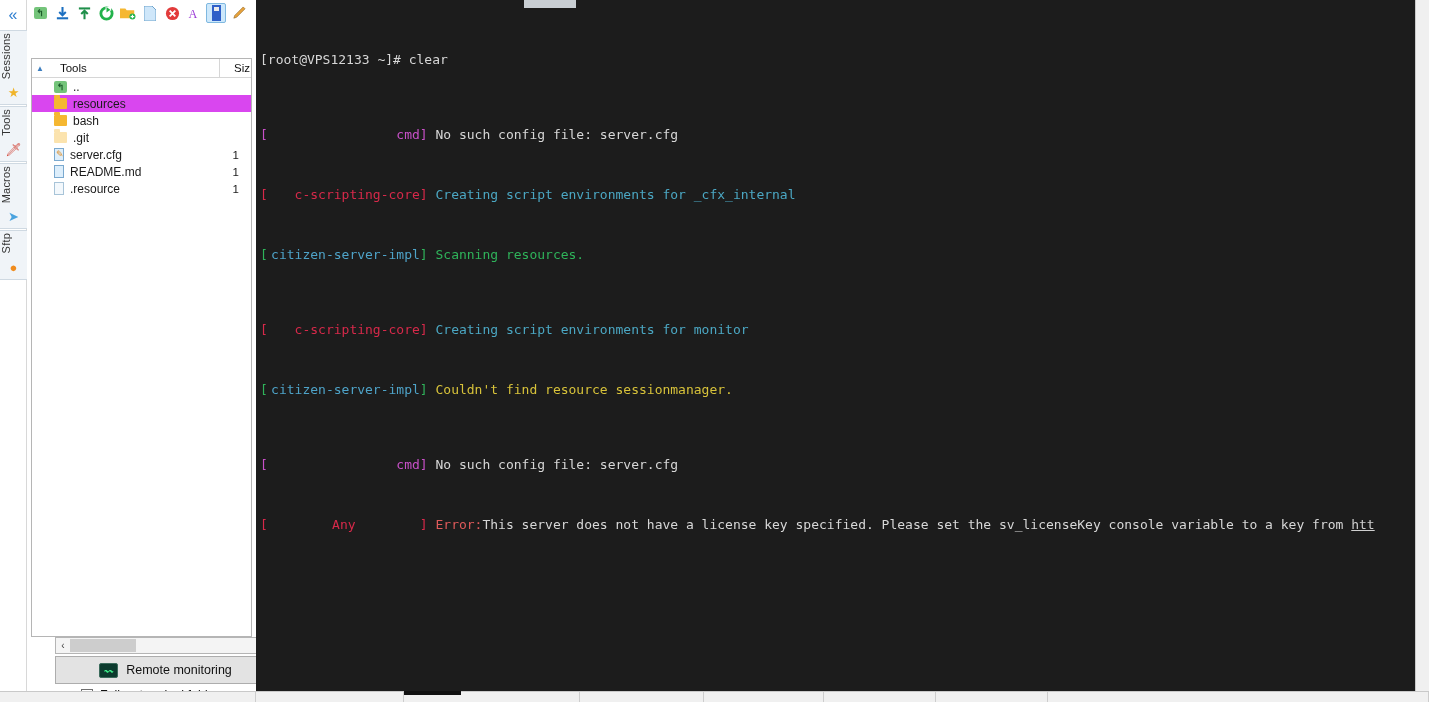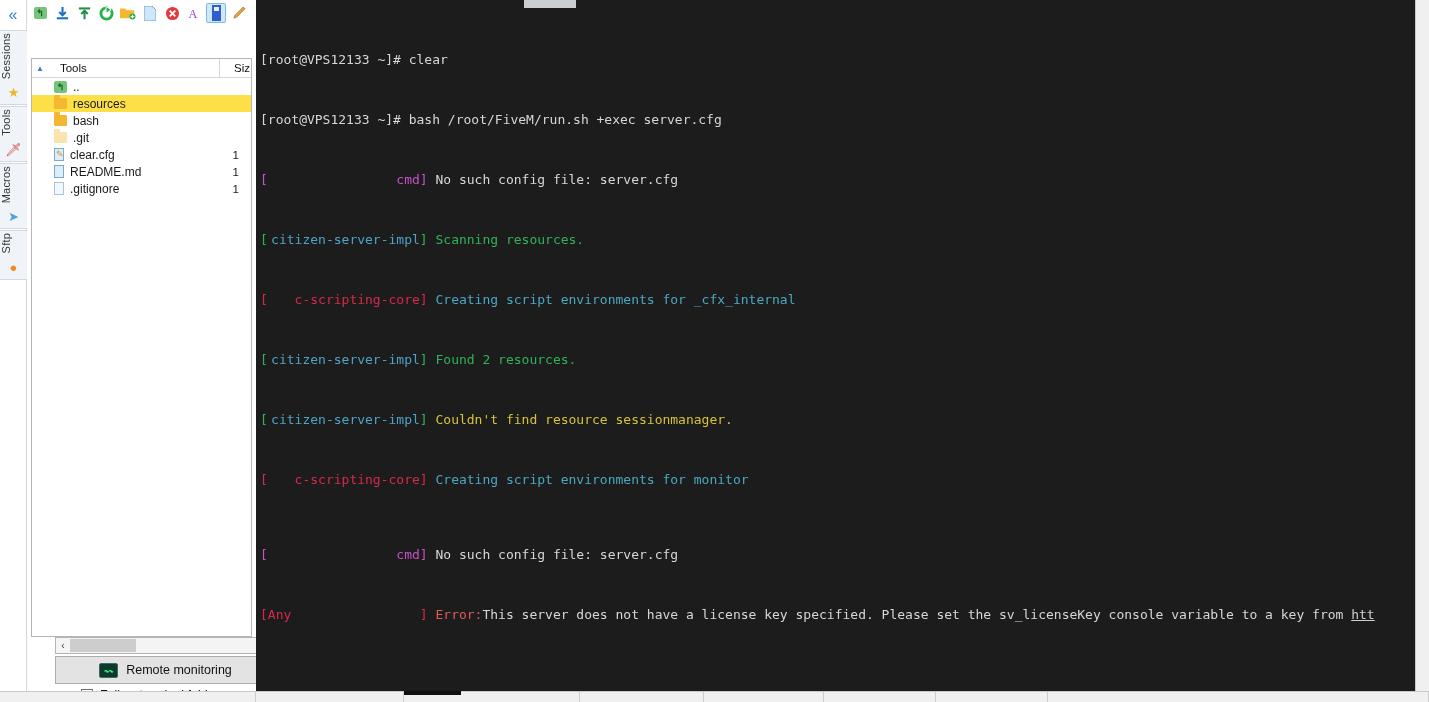--- a/index.html
+++ b/index.html
@@ -78,21 +78,21 @@
   #sortarrow { color: #3d7ebf; font-size: 8px; margin-right: 16px; }
   #hdr-size {
     width: 32px; border-left: 1px solid #d6d6d6; height: 100%;
     display: flex; align-items: center; justify-content: flex-end;
     padding-right: 1px; overflow: hidden; white-space: nowrap;
   }
   .frow {
     height: 17px; display: flex; align-items: center; font-size: 12px;
     color: #1a1a1a; cursor: pointer;
   }
-  .frow.sel { background: #fde047; }
+  .frow.sel { background: #d946ef; }
   .fname { flex: 1; display: flex; align-items: center; padding-left: 22px; gap: 6px; }
   .fsize { width: 36px; text-align: right; padding-right: 12px; font-size: 11.5px; }
 
   .ic-folder {
     width: 13px; height: 11px; background: #f5b731; border-radius: 1px;
     position: relative; flex: none;
   }
   .ic-folder::before {
     content: ""; position: absolute; left: 0; top: -3px; width: 6px; height: 3px;
     background: #f5b731; border-radius: 1px 1px 0 0;
@@ -317,37 +317,37 @@
           <span>.git</span>
         </div>
         <div class="fsize"></div>
       </div>
 
       <div class="frow">
         <div class="fname">
           <span class="ic-file">
               <span class="pen">✎</span>
             </span>
-          <span>clear.cfg</span>
+          <span>server.cfg</span>
         </div>
         <div class="fsize">1</div>
       </div>
 
       <div class="frow">
         <div class="fname">
           <span class="ic-file"></span>
           <span>README.md</span>
         </div>
         <div class="fsize">1</div>
       </div>
 
       <div class="frow">
         <div class="fname">
           <span class="ic-file plain"></span>
-          <span>.gitignore</span>
+          <span>.resource</span>
         </div>
         <div class="fsize">1</div>
       </div>
     </div>
 
     <div id="hscroll">
       <div class="harrow">‹</div>
       <div id="hthumb"></div>
       <div class="harrow">›</div>
     </div>
@@ -363,38 +363,36 @@
     </div>
   </div>
 
   <div id="term">
     <div id="termtab"></div>
 
     <div id="termtext">
 
       <span class="l"><span class="c-white">[root@VPS12133 ~]# clear</span></span>
 
-      <span class="l"><span class="c-white">[root@VPS12133 ~]# bash /root/FiveM/run.sh +exec server.cfg</span></span>
 
       <span class="l"><span class="c-mag">[</span><span class="c-mag" style="display:inline-block;width:152px;text-align:right">cmd</span><span class="c-mag">]</span> <span class="c-white">No such config file: server.cfg</span></span>
 
+      <span class="l"><span class="c-crim">[</span><span class="c-crim" style="display:inline-block;width:152px;text-align:right">c-scripting-core</span><span class="c-crim">]</span> <span class="c-cyan">Creating script environments for _cfx_internal</span></span>
+
       <span class="l"><span class="c-grn">[</span><span class="c-teal" style="display:inline-block;width:152px;text-align:right">citizen-server-impl</span><span class="c-grn">]</span> <span class="c-grn">Scanning resources.</span></span>
 
-      <span class="l"><span class="c-crim">[</span><span class="c-crim" style="display:inline-block;width:152px;text-align:right">c-scripting-core</span><span class="c-crim">]</span> <span class="c-cyan">Creating script environments for _cfx_internal</span></span>
-
-      <span class="l"><span class="c-grn">[</span><span class="c-teal" style="display:inline-block;width:152px;text-align:right">citizen-server-impl</span><span class="c-grn">]</span> <span class="c-grn">Found 2 resources.</span></span>
+
+      <span class="l"><span class="c-crim">[</span><span class="c-crim" style="display:inline-block;width:152px;text-align:right">c-scripting-core</span><span class="c-crim">]</span> <span class="c-cyan">Creating script environments for monitor</span></span>
 
       <span class="l"><span class="c-grn">[</span><span class="c-teal" style="display:inline-block;width:152px;text-align:right">citizen-server-impl</span><span class="c-grn">]</span> <span class="c-yellow">Couldn't find resource sessionmanager.</span></span>
 
-      <span class="l"><span class="c-crim">[</span><span class="c-crim" style="display:inline-block;width:152px;text-align:right">c-scripting-core</span><span class="c-crim">]</span> <span class="c-cyan">Creating script environments for monitor</span></span>
-
 
       <span class="l"><span class="c-mag">[</span><span class="c-mag" style="display:inline-block;width:152px;text-align:right">cmd</span><span class="c-mag">]</span> <span class="c-white">No such config file: server.cfg</span></span>
 
-      <span class="l"><span class="c-crim">[</span><span class="c-crim" style="display:inline-block;width:152px;text-align:left">Any</span><span class="c-crim">]</span> <span class="c-red">Error:</span><span class="c-white">This server does not have a license key specified. Please set the sv_licenseKey console variable to a key from </span><span class="c-link">htt</span></span>
+      <span class="l"><span class="c-crim">[</span><span class="c-crim" style="display:inline-block;width:152px;text-align:center">Any</span><span class="c-crim">]</span> <span class="c-red">Error:</span><span class="c-white">This server does not have a license key specified. Please set the sv_licenseKey console variable to a key from </span><span class="c-link">htt</span></span>
 
       
 
       
 
       
 
       
 
     </div>

